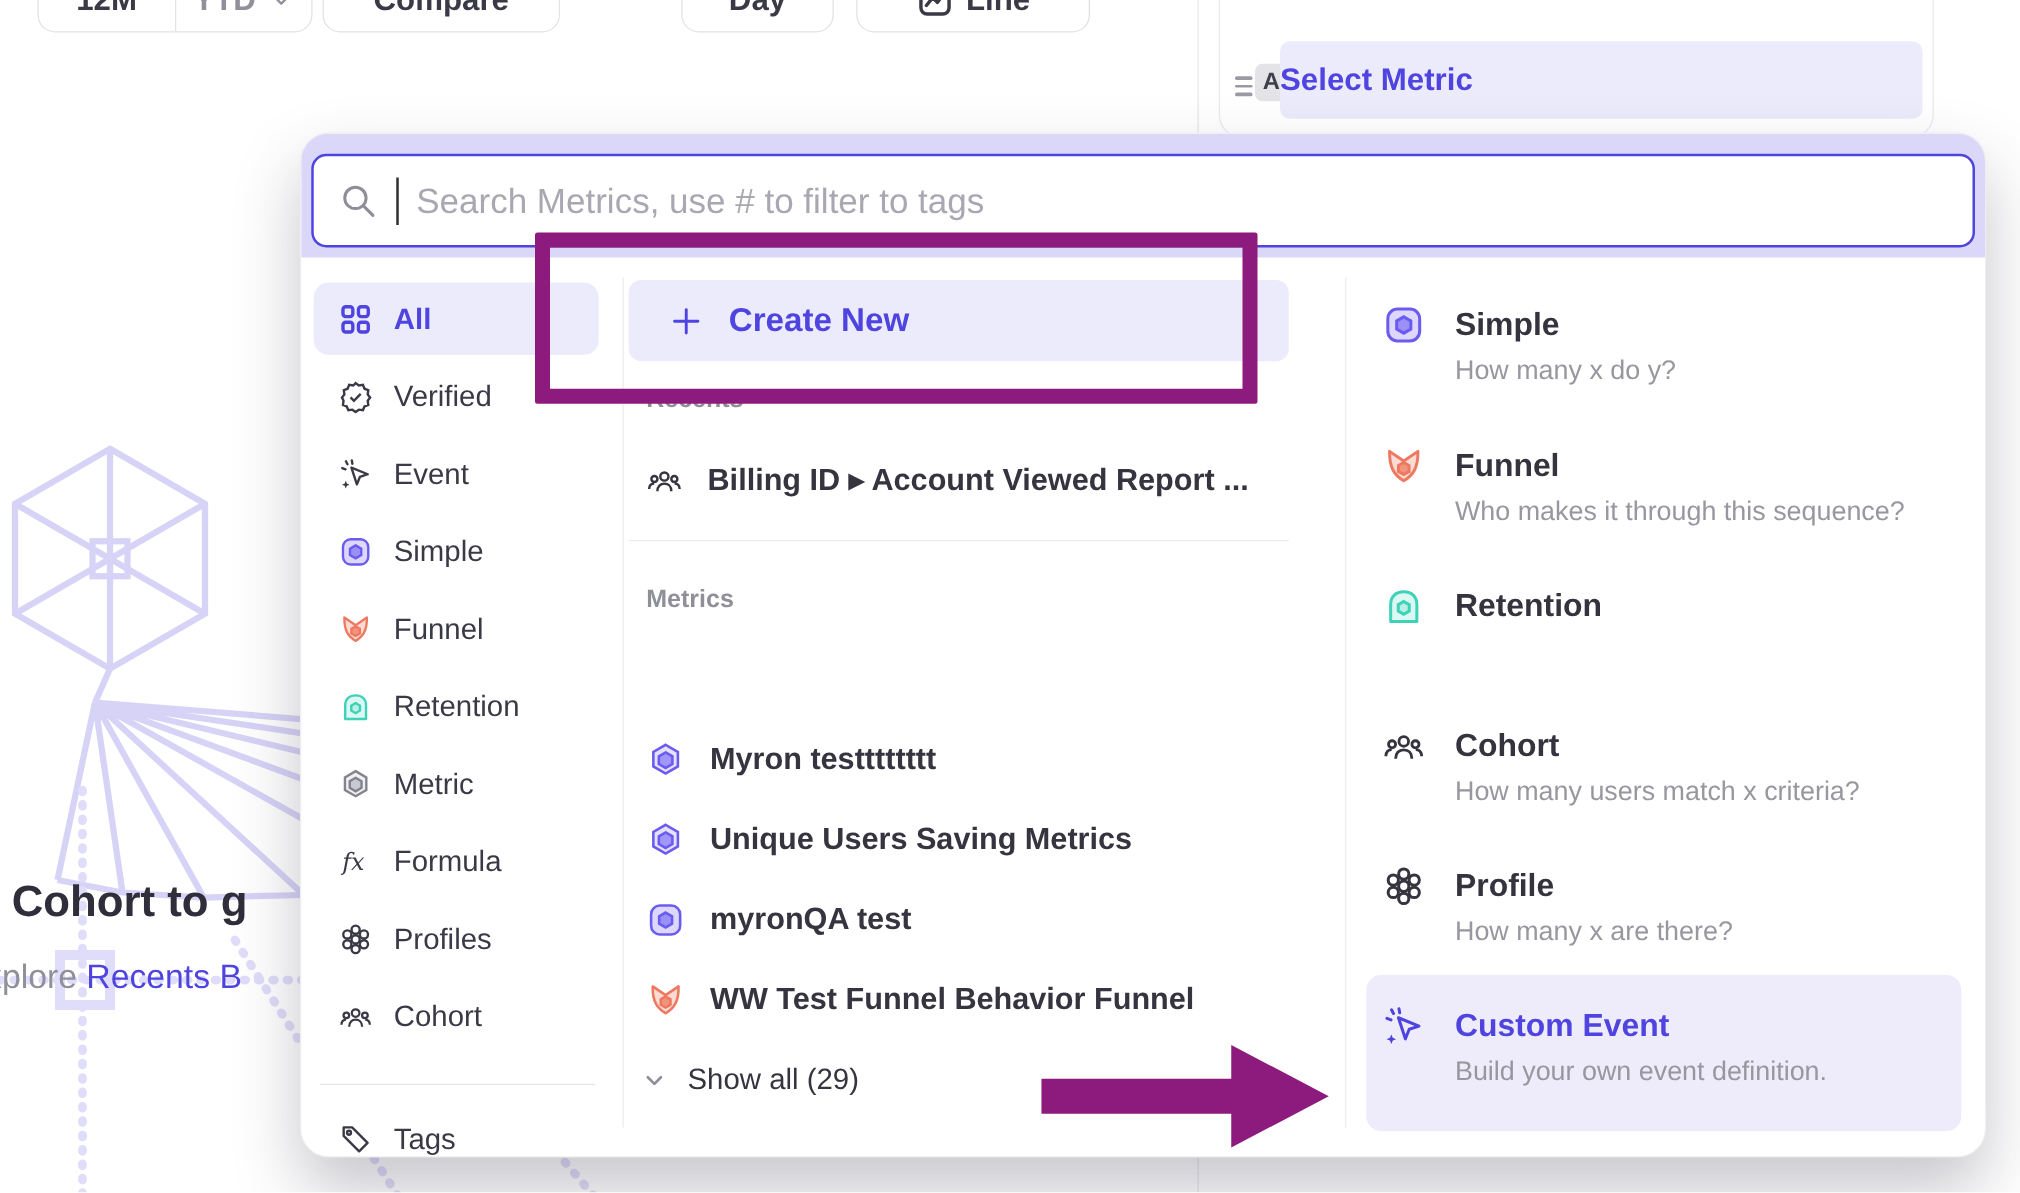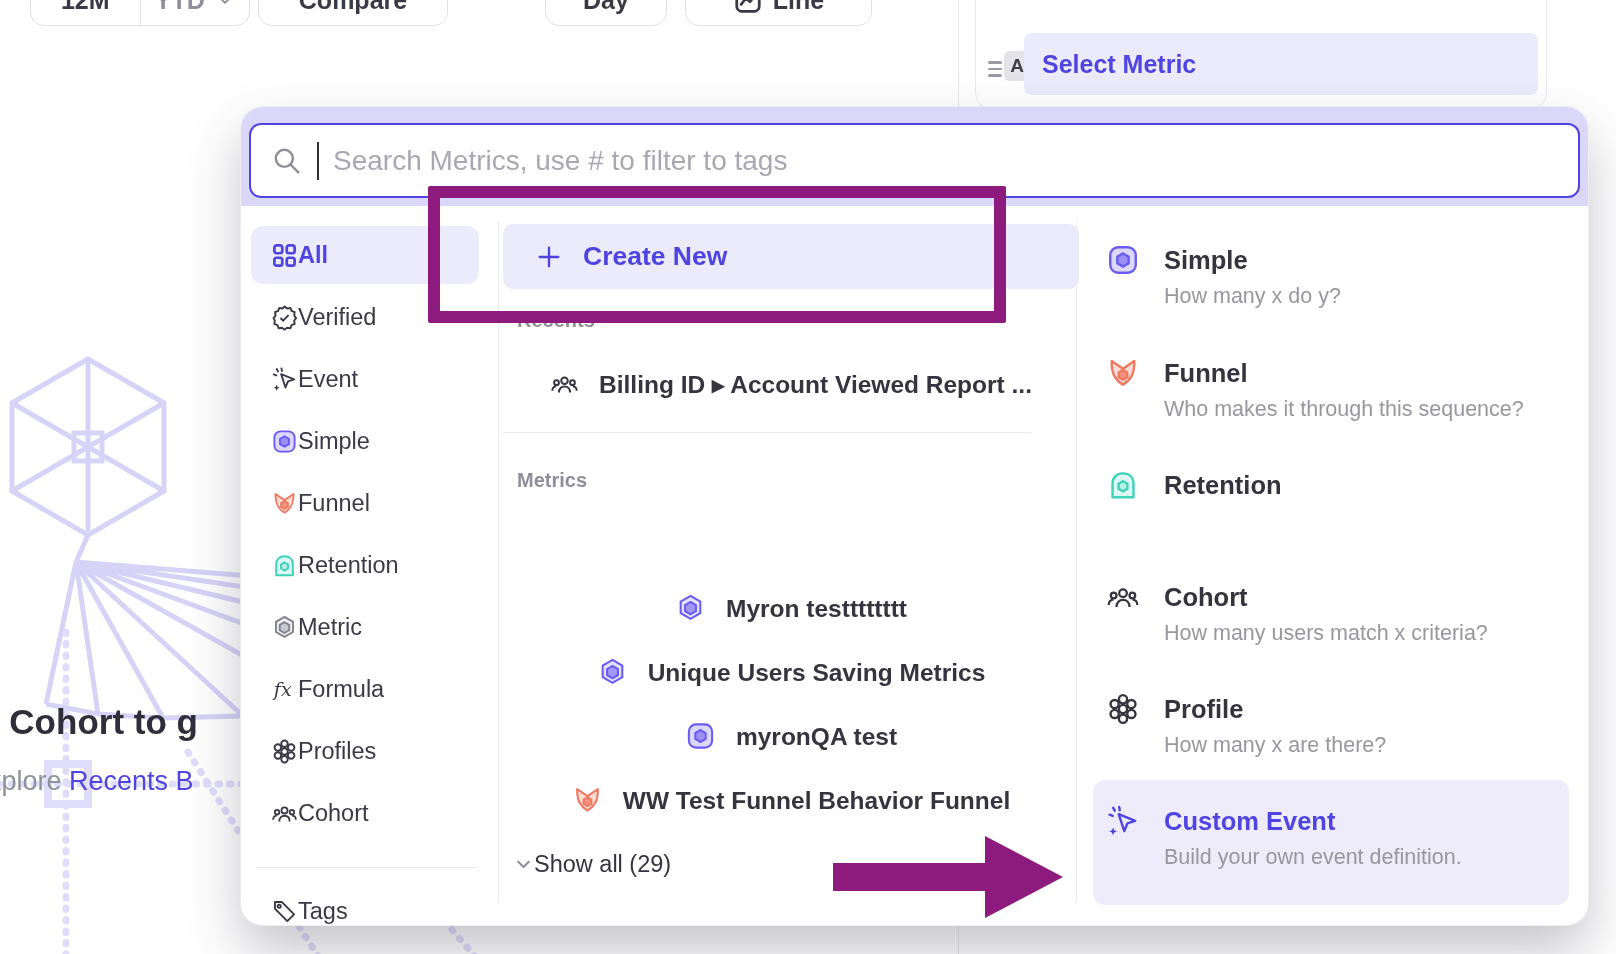--- a/index.html
+++ b/index.html
@@ -31,59 +31,59 @@
 
   
   .metric-card{position:absolute;left:975px;top:-28px;width:572px;height:138px;background:#fff;
                border:1px solid #e9e9ee;border-radius:18px;z-index:2;box-sizing:border-box;}
   .drag{position:absolute;left:12px;top:84px;width:14px;}
   .drag i{display:block;height:2.5px;background:#9a9aa4;margin:4px 0;border-radius:2px;}
   .series-badge{position:absolute;left:28px;top:78px;width:26px;height:30px;border-radius:6px;
                 background:#e3e3e8;color:#3f3f49;font-size:19px;font-weight:700;
                 display:flex;align-items:center;justify-content:center;}
   .select-pill{position:absolute;left:48px;top:60px;width:514px;height:62px;border-radius:8px;
-               background:var(--accent-soft,#e9e6fb);display:flex;align-items:center;padding-left:18px;
+               background:var(--accent-soft,#e9e6fb);display:flex;align-items:center;
                box-sizing:border-box;color:var(--accent,#4f44e0);font-size:25px;font-weight:700;cursor:pointer;}
 
   
   .modal{position:absolute;left:193px;top:107px;width:1347px;height:818px;background:#fff;
          border-radius:22px;z-index:10;overflow:hidden;
          box-shadow:0 0 0 1px #ededf2,0 26px 54px rgba(45,45,70,.28);margin-left:48px;}
   .search-band{position:absolute;left:0;top:0;width:100%;height:99px;background:var(--search-ring,#dbd7f8);}
   .search-box{position:absolute;left:8px;top:16px;width:1331px;height:75px;background:#fff;
               border:2.5px solid var(--accent,#4f44e0);border-radius:12px;box-sizing:border-box;
               display:flex;align-items:center;padding-left:20px;gap:14px;cursor:text;}
   .ph{font-size:28px;color:#a8a8b2;}
   .caret{width:2px;height:38px;background:#2f2f38;animation:blink 1.1s steps(1) infinite;}
   @keyframes blink{50%{opacity:0;}}
 
   .col-divider{position:absolute;width:1px;background:#ececf0;}
   .d1{left:257px;top:115px;height:680px;}
   .d2{left:835px;top:115px;height:680px;}
 
   
   .sb-item{position:absolute;left:10px;width:228px;height:58px;display:flex;align-items:center;
-           padding-left:20px;box-sizing:border-box;border-radius:12px;font-size:23.5px;
+           gap:17px;padding-left:20px;box-sizing:border-box;border-radius:12px;font-size:23.5px;
            font-weight:500;color:#3a3946;cursor:pointer;}
   .sb-item.active{background:var(--accent-soft,#ecebfb);color:var(--accent,#4f44e0);font-weight:600;}
   .sb-divider{position:absolute;left:15px;top:760px;width:220px;height:1px;background:#e6e6ea;}
 
   
-  .create-btn{position:absolute;left:262px;top:117px;width:576px;height:65px;border-radius:10px;
+  .create-btn{position:absolute;left:262px;top:117px;width:528px;height:65px;border-radius:10px;
               background:var(--accent-soft,#edebfc);display:flex;align-items:center;padding-left:32px;
               gap:20px;box-sizing:border-box;color:var(--accent,#4f44e0);font-size:26.5px;font-weight:600;cursor:pointer;}
   .sect{position:absolute;left:276px;transform:translateY(-50%);font-size:20px;font-weight:600;
         color:#8f8f99;}
   .mid-row{position:absolute;left:276px;width:548px;display:flex;align-items:center;gap:20px;
            transform:translateY(-50%);font-size:24.5px;font-weight:500;color:#35343f;
            white-space:nowrap;overflow:hidden;text-overflow:ellipsis;cursor:pointer;}
-  .mid-row.bold{font-weight:600;justify-content:center;}
+  .mid-row.bold{font-weight:600;}
   .mid-divider{position:absolute;left:262px;top:325px;width:528px;height:1px;background:#ececf0;}
   .show-all{position:absolute;left:272px;top:757px;transform:translateY(-50%);display:flex;
-            align-items:center;font-size:23.5px;font-weight:500;color:#35343f;cursor:pointer;}
+            align-items:center;gap:16px;font-size:23.5px;font-weight:500;color:#35343f;cursor:pointer;}
 
   
   .custom-highlight{position:absolute;left:852px;top:673px;width:476px;height:125px;border-radius:12px;
                     background:#eeecfb;cursor:pointer;}
   .r-row{position:absolute;left:865px;width:462px;display:flex;gap:24px;align-items:flex-start;
          transform:translateY(-17px);cursor:pointer;}
   .r-title{font-size:25.5px;font-weight:600;color:#34333e;line-height:34px;}
   .r-desc{font-size:21.5px;color:#97979f;margin-top:6px;line-height:26px;}
   .r-row.accent .r-title{color:var(--accent,#4f44e0);}
 

